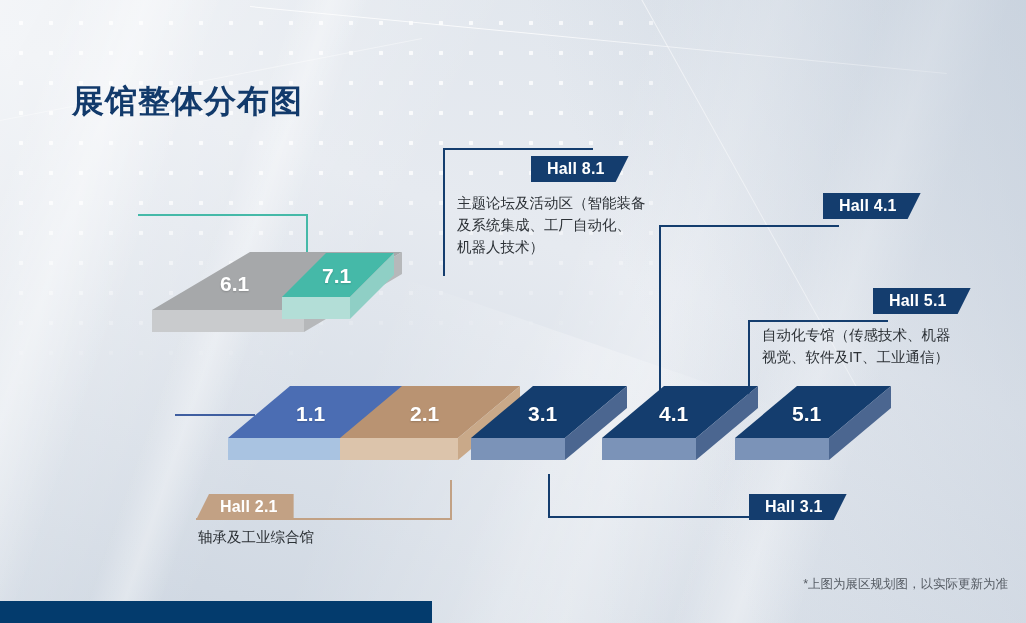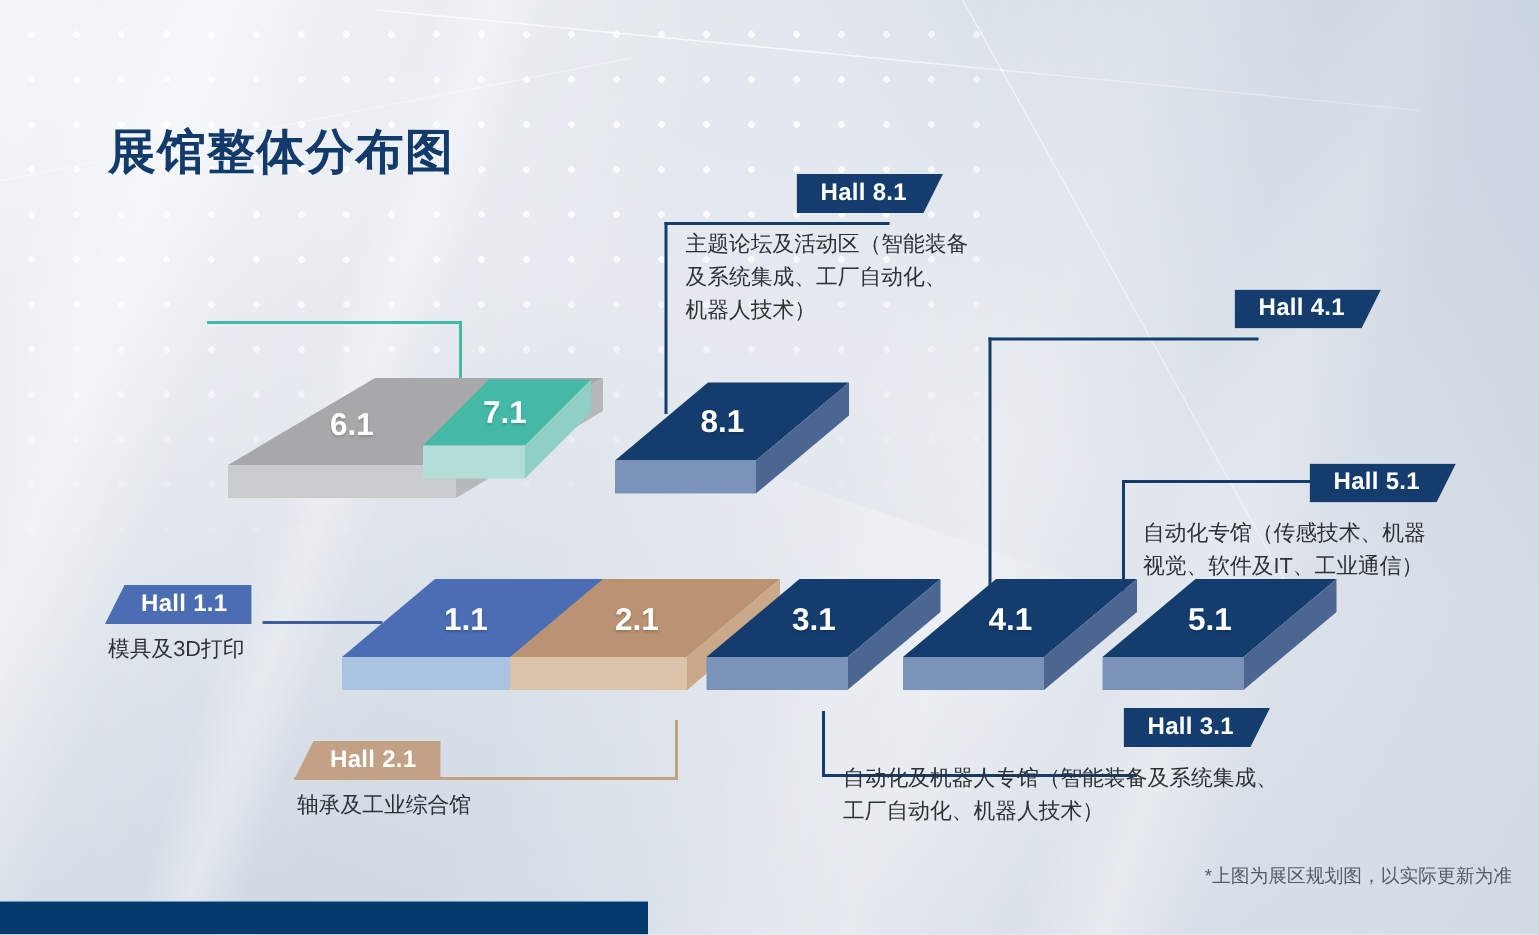--- a/index.html
+++ b/index.html
@@ -141,28 +141,20 @@
 
   <div class="block" style="left:282px;top:253px;">
     <svg width="118" height="96" viewBox="0 0 118 96">
       <polygon points="0,44 44,0 112,0 68,44" fill="#45b9a8"></polygon>
       <polygon points="0,44 68,44 68,66 0,66" fill="#b3ded7"></polygon>
       <polygon points="68,44 112,0 112,22 68,66" fill="#8fcfc5"></polygon>
     </svg>
     <span class="num" style="left:40px;top:11px;">7.1</span>
   </div>
 
-  <div class="block" style="left:410px;top:255px;">
-    <svg width="166" height="112" viewBox="0 0 166 112">
-      <polygon points="0,52 62,0 156,0 94,52" fill="#143d6e"></polygon>
-      <polygon points="0,52 94,52 94,74 0,74" fill="#7b93b8"></polygon>
-      <polygon points="94,52 156,0 156,22 94,74" fill="#4b6690"></polygon>
-    </svg>
-    <span class="num" style="left:57px;top:15px;">8.1</span>
-  </div>
 
   <div class="block" style="left:228px;top:386px;">
     <svg width="190" height="112" viewBox="0 0 190 112">
       <polygon points="0,52 62,0 180,0 118,52" fill="#4b6db3"></polygon>
       <polygon points="0,52 118,52 118,74 0,74" fill="#a9c3e1"></polygon>
       <polygon points="118,52 180,0 180,22 118,74" fill="#7b99cb"></polygon>
     </svg>
     <span class="num" style="left:68px;top:16px;">1.1</span>
   </div>
 
@@ -197,48 +189,42 @@
     <svg width="166" height="112" viewBox="0 0 166 112">
       <polygon points="0,52 62,0 156,0 94,52" fill="#143d6e"></polygon>
       <polygon points="0,52 94,52 94,74 0,74" fill="#7b93b8"></polygon>
       <polygon points="94,52 156,0 156,22 94,74" fill="#4b6690"></polygon>
     </svg>
     <span class="num" style="left:57px;top:16px;">5.1</span>
   </div>
 
 
   <div class="callout" style="left:443px;top:116px;">
-    <div class="badge notch-right" style="background:#143d6e;margin-left:88px;">Hall 8.1</div>
+    <div class="badge notch-right" style="background:#143d6e;margin-left:88px;margin-top:40px;">Hall 8.1</div>
     <div class="ctext" style="margin-top:10px;margin-left:14px;">主题论坛及活动区（智能装备
 及系统集成、工厂自动化、
 机器人技术）</div>
   </div>
 
   <div class="callout" style="left:659px;top:193px;">
     <div class="badge notch-right" style="background:#143d6e;margin-left:164px;">Hall 4.1</div>
   </div>
 
-  <div class="callout" style="left:748px;top:288px;margin-top:21px;">
+  <div class="callout" style="left:748px;top:288px;">
     <div class="badge notch-right" style="background:#143d6e;margin-left:125px;">Hall 5.1</div>
     <div class="ctext" style="margin-top:10px;margin-left:14px;">自动化专馆（传感技术、机器
 视觉、软件及IT、工业通信）</div>
   </div>
 
-  <div class="callout" style="left:70px;top:390px;">
-    <div class="badge notch-left" style="background:#4b6db3;">Hall 1.1</div>
-    <div class="ctext" style="margin-top:6px;margin-left:2px;">模具及3D打印</div>
-  </div>
 
   <div class="callout" style="left:196px;top:494px;">
     <div class="badge notch-left" style="background:#c2a184;">Hall 2.1</div>
     <div class="ctext" style="margin-top:6px;margin-left:2px;">轴承及工业综合馆</div>
   </div>
 
-  <div class="callout" style="left:560px;top:472px;">
+  <div class="callout" style="left:560px;top:494px;text-align:right;">
     <div class="badge notch-right" style="background:#143d6e;margin-left:189px;">Hall 3.1</div>
-    <div class="ctext" style="margin-top:10px;margin-left:2px;">自动化及机器人专馆（智能装备及系统集成、
-工厂自动化、机器人技术）</div>
   </div>
 
   <div class="bottombar" style="width:432px;"></div>
   <div class="note">*上图为展区规划图，以实际更新为准</div>
 
 </div>
 
 </body></html>

